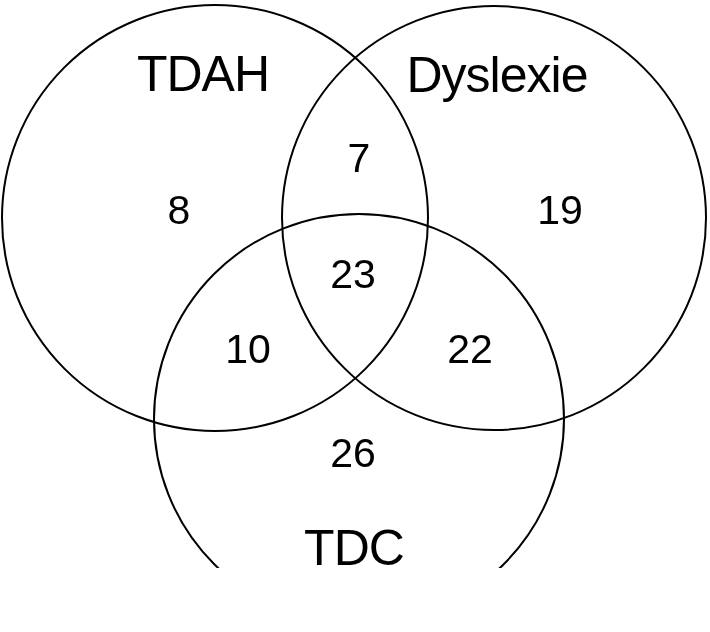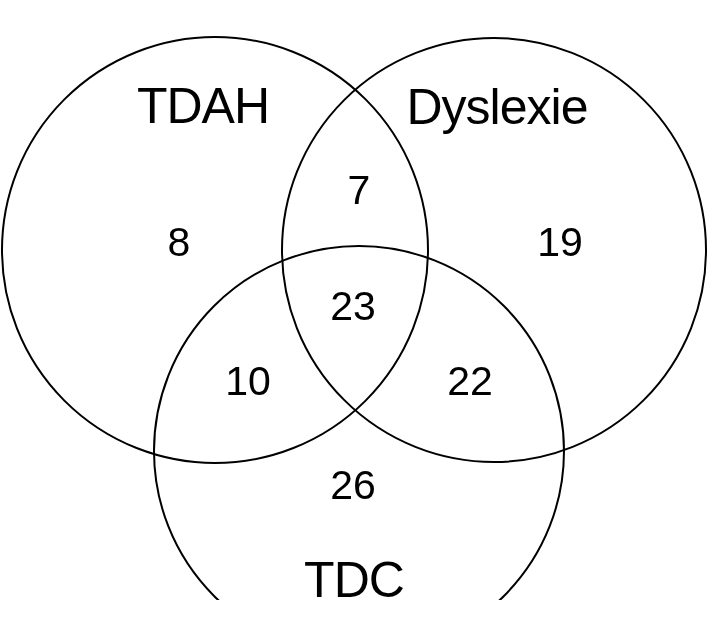--- a/index.html
+++ b/index.html
@@ -7,21 +7,20 @@
     padding: 0;
     background: #ffffff;
   }
   .venn-canvas {
     position: relative;
     width: 710px;
     height: 568px;
     background: #ffffff;
     overflow: hidden;
     font-family: "Liberation Sans", "DejaVu Sans", sans-serif;
-    margin-top: 32px;
   }
   svg { display: block; }
   .venn-circle {
     fill: none;
     stroke: #000000;
     stroke-width: 2;
   }
   .set-label {
     font-family: "Liberation Sans", "DejaVu Sans", sans-serif;
     font-size: 50px;

